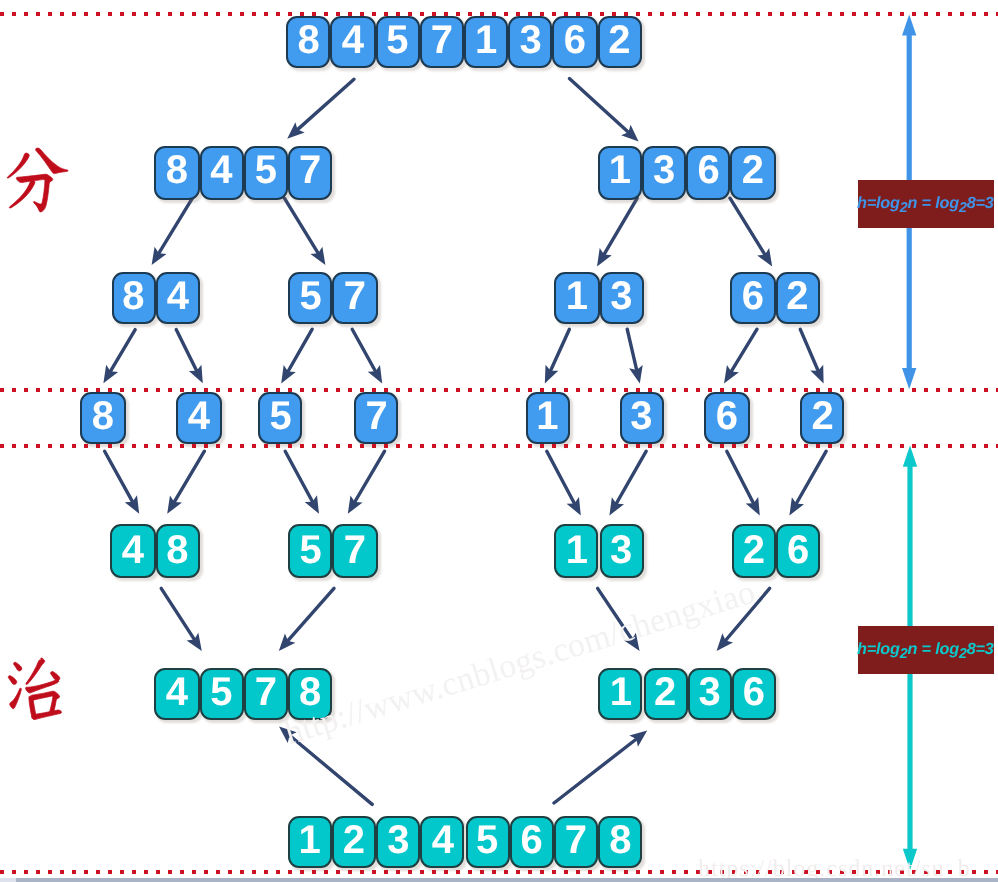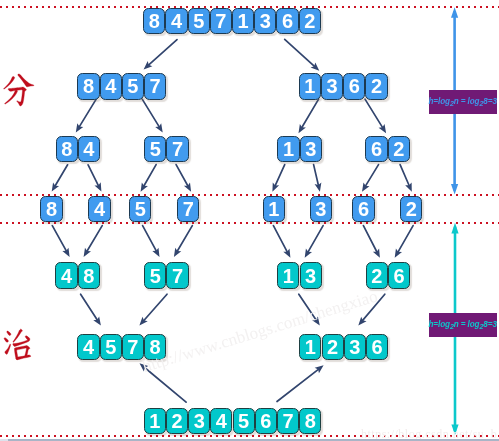--- a/index.html
+++ b/index.html
@@ -11,21 +11,21 @@
   svg.layer{overflow:visible;}
   .cell{position:absolute;box-sizing:border-box;display:flex;align-items:center;
         justify-content:center;border-radius:5.5px;font-weight:bold;color:#ffffff;
         font-size:20px;line-height:1;letter-spacing:0;}
   .cell.blue{background:#419bef;border:1.7px solid #1c3a52;box-shadow:1.1px 1.1px 1.1px rgba(120,100,88,0.22);}
   .cell.teal{background:#02c8cb;border:1.7px solid #1e4042;box-shadow:1.1px 1.1px 1.1px rgba(120,100,88,0.22);}
   .cell span{display:block;transform:translateY(-0.5px);}
   .hline{position:absolute;height:2px;left:0;width:499px;
          background-image:repeating-linear-gradient(to right,#cc1122 0 2px,transparent 2px 6px);}
   .hlabel{position:absolute;font-style:italic;font-weight:bold;font-size:8.15px;
-          white-space:nowrap;letter-spacing:-0.1px;background:#701a75;
+          white-space:nowrap;letter-spacing:-0.1px;background:#7f1d1d;
           padding:7px 0 6px 0;}
   .hlabel sub{font-size:7.1px;vertical-align:-0.28em;font-style:italic;}
   .wm{position:absolute;color:#f3f1f1;font-size:17px;white-space:nowrap;
       font-family:"Liberation Serif",serif;letter-spacing:0.1px;}
   .wm2{position:absolute;color:#f2eded;font-size:12px;white-space:nowrap;
       font-family:"Liberation Serif",serif;letter-spacing:0.5px;}
 </style>
 </head>
 <body>
 
@@ -353,21 +353,21 @@
       <path d="M9.6,17.1 c0.55,0.05 0.85,0.4 0.95,1.0 c0.35,2.2 0.8,5.4 1.25,7.5 c0.15,0.7 -0.1,1.1 -0.6,1.1 c-0.5,0.0 -0.9,-0.4 -1.05,-1.0 c-0.5,-2.2 -0.95,-5.4 -1.1,-7.6 c-0.04,-0.6 0.1,-1.0 0.55,-1.0 z"></path>
       <path d="M10.0,16.8 c1.9,-0.3 5.6,-1.0 7.7,-1.6 c0.6,-0.2 1.05,-0.05 1.6,0.4 c0.6,0.5 1.0,0.95 1.25,1.4 c0.25,0.5 0.1,0.8 -0.4,1.0 c-0.5,0.25 -0.7,0.55 -0.8,1.15 c-0.25,1.5 -0.6,3.6 -0.95,4.8 c-0.2,0.7 -0.6,0.8 -1.0,0.4 c-0.4,-0.4 -0.5,-0.8 -0.35,-1.3 c0.4,-1.5 0.85,-3.7 1.05,-5.2 c0.07,-0.55 -0.12,-0.8 -0.7,-0.65 c-2.0,0.5 -5.3,1.25 -7.1,1.7 c-0.6,0.15 -0.75,-0.6 -0.15,-0.8 c0.0,0 0.1,-0.03 0.15,-0.05 z"></path>
       <path d="M10.8,24.9 c1.9,-0.35 6.4,-1.25 8.8,-1.85 c0.7,-0.2 1.25,-0.0 1.65,0.45 c0.35,0.4 0.15,0.8 -0.4,0.95 c-2.5,0.6 -6.9,1.65 -9.2,2.4 c-0.6,0.2 -1.0,0.05 -1.35,-0.45 c-0.3,-0.5 -0.15,-1.4 0.5,-1.5 z"></path>
     </g>
   </svg>
 
   <div id="text-layer" style="position:absolute;left:0;top:0;width:499px;height:441px;">
 
     <div class="wm" style="left:146px;top:357px;transform:rotate(-17deg);transform-origin:0 100%;">http://www.cnblogs.com/chengxiao</div>
 
-    <div class="wm2" style="left:361px;top:427px;">https://blog.csdn.net/su_b</div>
+    <div class="wm2" style="left:349px;top:427px;">https://blog.csdn.net/su_b</div>
 
     <div class="hlabel" style="left:428.5px;top:90.0px;color:#3f94e8;">
       <span>h=log</span><sub>2</sub><span>n = log</span><sub>2</sub><span>8=3</span>
     </div>
 
     <div class="hlabel" style="left:428.5px;top:313.0px;color:#0cc8cb;">
       <span>h=log</span><sub>2</sub><span>n = log</span><sub>2</sub><span>8=3</span>
     </div>
 
   </div>

